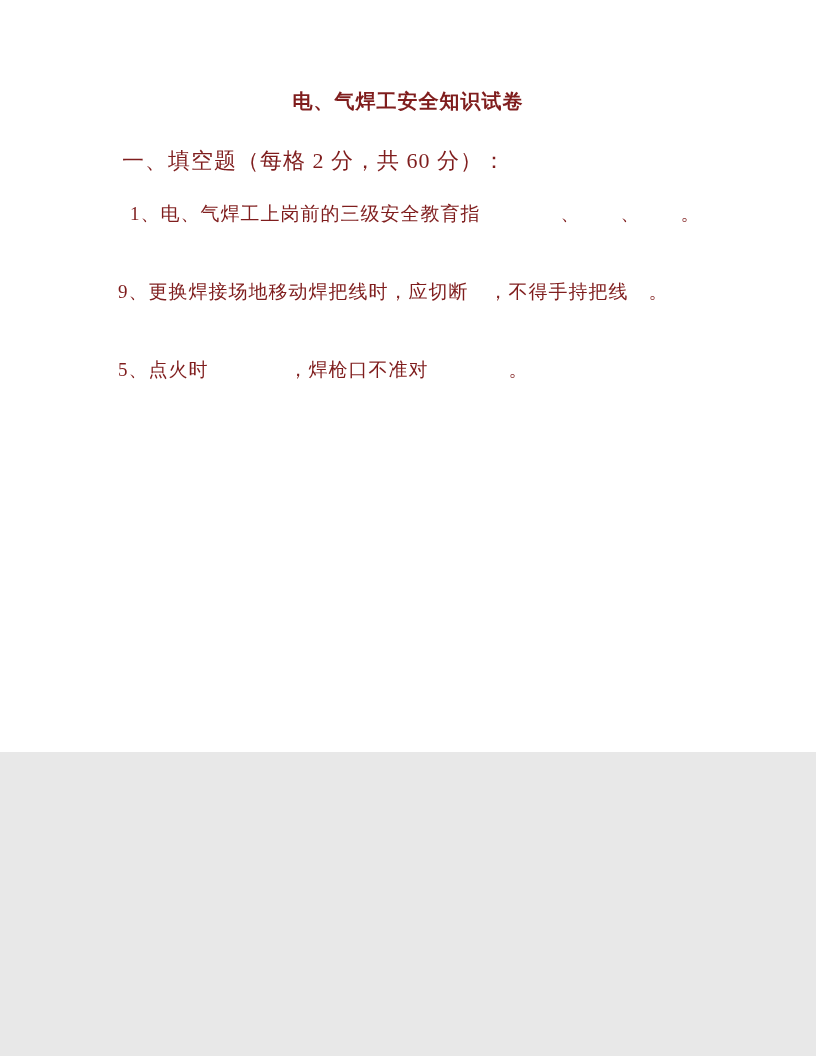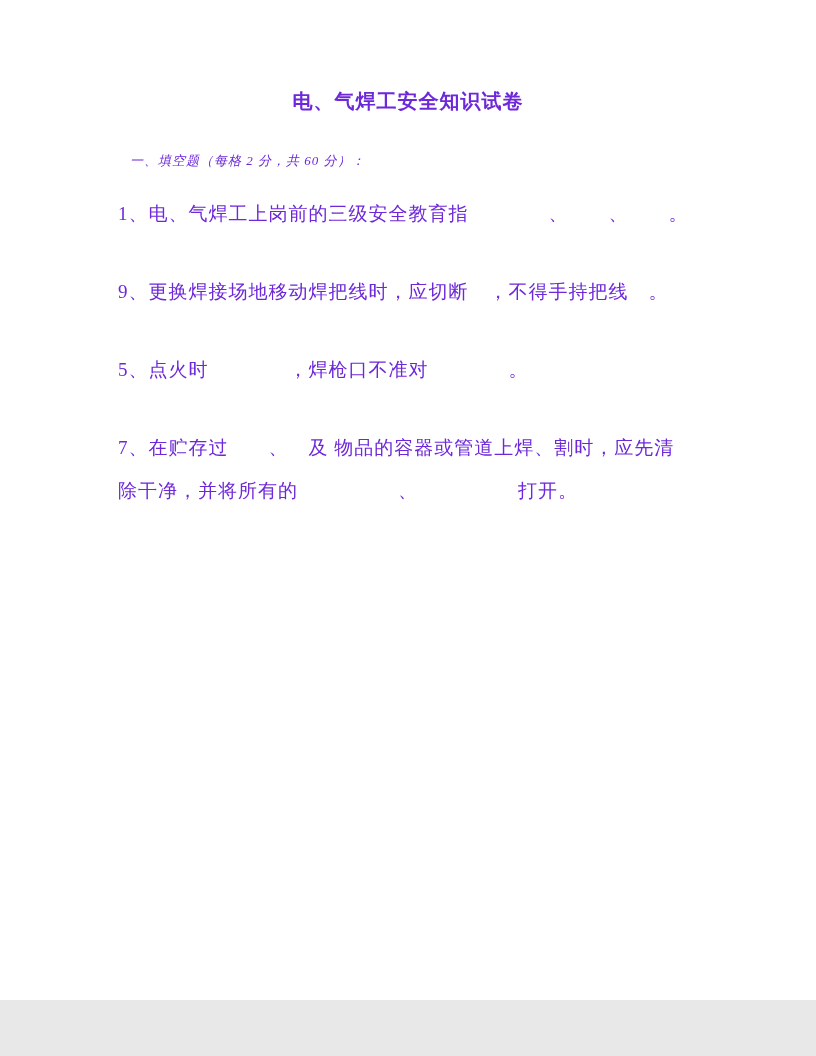--- a/index.html
+++ b/index.html
@@ -3,74 +3,72 @@
 <meta charset="utf-8">
 <style>
   html, body {
     margin: 0;
     padding: 0;
     background: #e8e8e8;
   }
   .page {
     position: relative;
     width: 816px;
-    height: 1000px;
+    height: 752px;
     margin: 0 auto;
     background: #ffffff;
     box-sizing: border-box;
     padding-top: 88px;
     overflow: hidden;
     font-family: "Liberation Serif", "DejaVu Serif", serif;
-    color: #6d28d9;
+    color: #7f1d1d;
   }
   .title {
     margin: 0;
     font-size: 20px;
     line-height: 26px;
     font-weight: bold;
     text-align: center;
     letter-spacing: 1px;
   }
   .body {
     padding: 0 88px 0 118px;
   }
   .section {
-    margin: 34px 0 0 12px;
-    font-size: 13px;
+    margin: 34px 0 0 4px;
+    font-size: 22px;
     line-height: 26px;
     letter-spacing: 1px;
     white-space: pre-wrap;
-    font-style: italic;
   }
   .q {
     margin: 35px 0 0 0;
     font-size: 19px;
     line-height: 43px;
     letter-spacing: 1px;
     white-space: pre-wrap;
   }
   .q-first {
     margin-top: 18px;
+    margin-left: 12px;
   }
 </style>
 </head>
 <body>
 
 <div class="page">
   <h1 class="title">电、气焊工安全知识试卷</h1>
 
   <div class="body">
     <p class="section">一、填空题（每格 2 分，共 60 分）：</p>
 
     <p class="q q-first">1、电、气焊工上岗前的三级安全教育指　　　　、　　、　　。</p>
 
 
     <p class="q">9、更换焊接场地移动焊把线时，应切断　，不得手持把线　。</p>
 
 
 
     <p class="q">5、点火时　　　　，焊枪口不准对　　　　。</p>
 
-    <p class="q">7、在贮存过　　、　及 物品的容器或管道上焊、割时，应先清
-除干净，并将所有的　　　　　、　　　　　打开。</p>
 
   </div>
 </div>
 
 </body></html>

